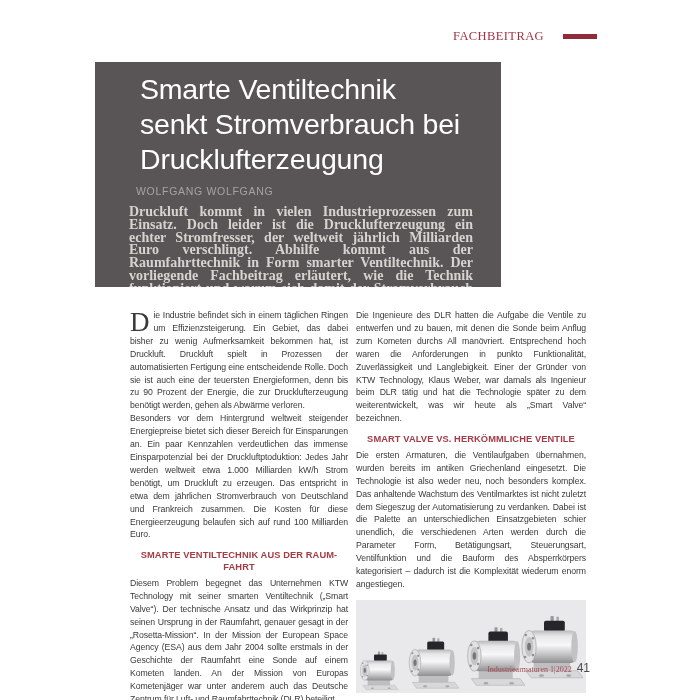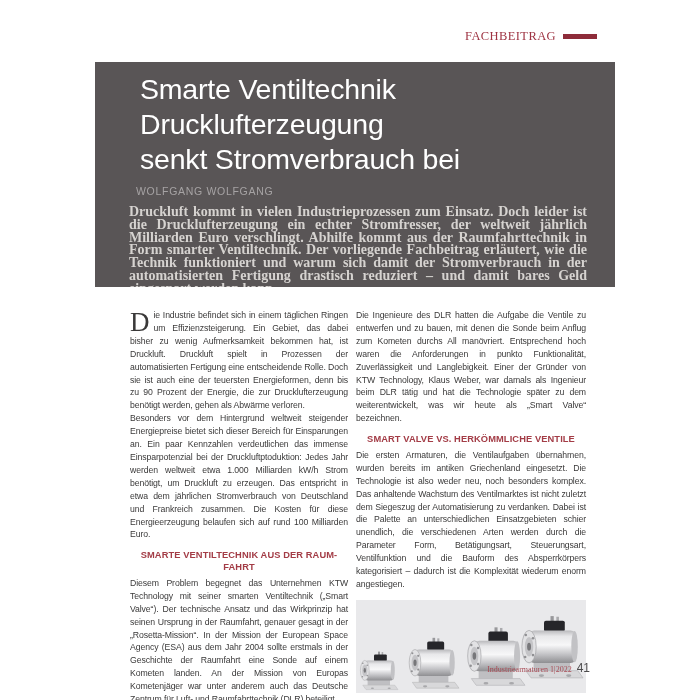--- a/index.html
+++ b/index.html
@@ -1,27 +1,27 @@
 <!DOCTYPE html>
 <html lang="de"><head>
 <meta charset="utf-8">
 <style>
   html,body{margin:0;padding:0;}
   body{
     width:700px;height:700px;background:#ffffff;position:relative;overflow:hidden;
     font-family:"Liberation Sans",sans-serif;color:#3a3939;
   }
   
-  .kicker-row{position:absolute;top:29px;right:103px;display:flex;align-items:center;gap:7px;}
+  .kicker-row{position:absolute;top:29px;right:103px;display:flex;align-items:center;gap:19px;}
   .kicker{font-family:"Liberation Serif",serif;font-size:12.5px;color:#9e3342;letter-spacing:0.4px;}
   .kicker-bar{width:34px;height:5px;background:#8e2c3a;}
 
   
   .header-box{
-    position:absolute;left:95px;top:62px;width:520px;height:225px;background:#595556;
+    position:absolute;left:95px;top:62px;width:406px;height:225px;background:#595556;
     box-sizing:border-box;padding:10px 28px 0 34px;overflow:hidden;
   }
   .title{margin-left:11px;color:#ffffff;font-size:28.5px;line-height:35px;font-weight:400;letter-spacing:-0.2px;}
   .author{margin:8px 0 0 7px;color:#a6a3a4;font-size:10.5px;letter-spacing:0.7px;}
   .lead{
     margin-top:9px;color:#d6d3d0;font-family:"Liberation Serif",serif;font-weight:bold;
     font-size:14px;line-height:12.8px;text-align:justify;
   }
 
   
@@ -46,22 +46,22 @@
 <body>
 
 <div class="kicker-row">
   <span class="kicker">FACHBEITRAG</span>
   <span class="kicker-bar"></span>
 </div>
 
 <div class="header-box">
   <div class="title">
     <div>Smarte Ventiltechnik</div>
+    <div>senkt Stromverbrauch bei</div>
     <div>Drucklufterzeugung</div>
-    <div>senkt Stromverbrauch bei</div>
   </div>
   <div class="author">WOLFGANG WOLFGANG</div>
   <div class="lead">Druckluft kommt in vielen Industrieprozessen zum Einsatz. Doch leider ist die Drucklufterzeugung ein echter Stromfresser, der weltweit jährlich Milliarden Euro verschlingt. Abhilfe kommt aus der Raumfahrttechnik in Form smarter Ventiltechnik. Der vorliegende Fachbeitrag erläutert, wie die Technik funktioniert und warum sich damit der Stromverbrauch in der automatisierten Fertigung drastisch reduziert – und damit bares Geld eingespart werden kann.</div>
 </div>
 
 <div class="columns">
   <div class="col">
     <p><span class="dropcap">D</span><span>ie Industrie befindet sich in einem täglichen Ringen um Effizienzsteigerung. Ein Gebiet, das dabei bisher zu wenig Aufmerksamkeit bekommen hat, ist Druckluft. Druckluft spielt in Prozessen der automatisierten Fertigung eine entscheidende Rolle. Doch sie ist auch eine der teuersten Energieformen, denn bis zu 90 Prozent der Energie, die zur Drucklufterzeugung benötigt werden, gehen als Abwärme verloren.</span></p>
     <p>Besonders vor dem Hintergrund weltweit steigender Energiepreise bietet sich dieser Bereich für Einsparungen an. Ein paar Kennzahlen verdeutlichen das immense Einsparpotenzial bei der Druckluftptoduktion: Jedes Jahr werden weltweit etwa 1.000 Milliarden kW/h Strom benötigt, um Druckluft zu erzeugen. Das entspricht in etwa dem jährlichen Stromverbrauch von Deutschland und Frankreich zusammen. Die Kosten für diese Energieerzeugung belaufen sich auf rund 100 Milliarden Euro.</p>
     <div class="subhead">SMARTE VENTILTECHNIK AUS DER RAUM-FAHRT</div>

